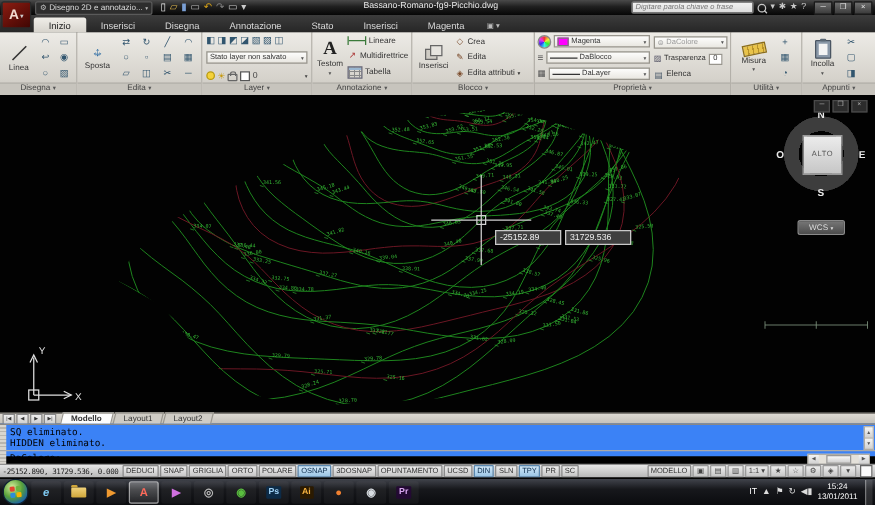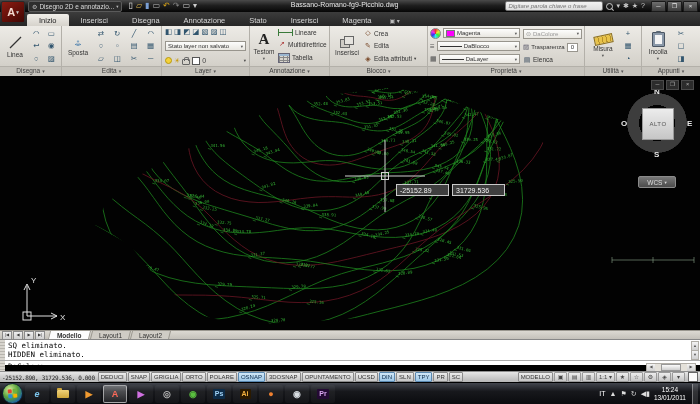--- a/index.html
+++ b/index.html
@@ -103,21 +103,21 @@
 
   
   #layoutbar{position:absolute;left:0;top:330px;width:700px;height:9px;background:linear-gradient(#dcd9d2,#c4c1ba);
      display:flex;align-items:center;gap:1px;padding-left:2px;box-sizing:border-box;border-top:1px solid #9a978f}
   .navb{width:8px;height:7px;background:linear-gradient(#efefef,#cfcfcf);border:1px solid #8a8a8a;font-size:4px;line-height:6px;text-align:center;color:#333}
   .ltab{font-size:6.5px;color:#333;padding:0 7px;height:9px;line-height:9px;transform:skewX(-14deg);background:#cfccc5;border:1px solid #9a978f;border-bottom:none}
   .ltab span{display:inline-block;transform:skewX(14deg)}
   .ltab.active{background:#fdfdfd;font-weight:bold}
 
   
-  #cmd{position:absolute;left:0;top:339px;width:700px;height:26px;background:#ffffff;border-top:1px solid #888;box-sizing:border-box}
+  #cmd{position:absolute;left:0;top:339px;width:700px;height:26px;background:#3b82f6;border-top:1px solid #888;box-sizing:border-box}
   #cmdgrip{position:absolute;left:0;top:0;width:5px;height:32px;background:repeating-linear-gradient(#d8d5ce 0 2px,#b8b5ae 2px 3px)}
   #cmdhist{position:absolute;left:8px;top:1px;right:10px;font-family:"DejaVu Sans Mono",monospace;font-size:7.5px;line-height:9px;color:#000;white-space:pre}
   #cmdprompt{position:absolute;left:8px;top:22px;font-family:"DejaVu Sans Mono",monospace;font-size:7.5px;color:#000}
   #cmddiv{position:absolute;left:0;right:0;top:20px;height:1px;background:#aaa}
   #vscroll{position:absolute;right:1px;top:1px;width:8px;height:19px;background:#e4e1da;border:1px solid #b0ada6;box-sizing:border-box}
   #vscroll span{display:block;height:8px;font-size:4px;text-align:center;line-height:8px;color:#555;background:linear-gradient(#f4f4f4,#d0d0d0);border-bottom:1px solid #b0ada6}
   #hscroll{position:absolute;right:4px;top:23px;width:48px;height:7px;display:flex;background:#e4e1da;border:1px solid #b0ada6}
   #hscroll .ar{width:8px;font-size:4px;line-height:6px;text-align:center;color:#555;background:linear-gradient(#f4f4f4,#d0d0d0)}
   #hscroll .th{flex:1;margin:0 6px;background:linear-gradient(#fafafa,#cfcfcf);border:1px solid #999}
 

